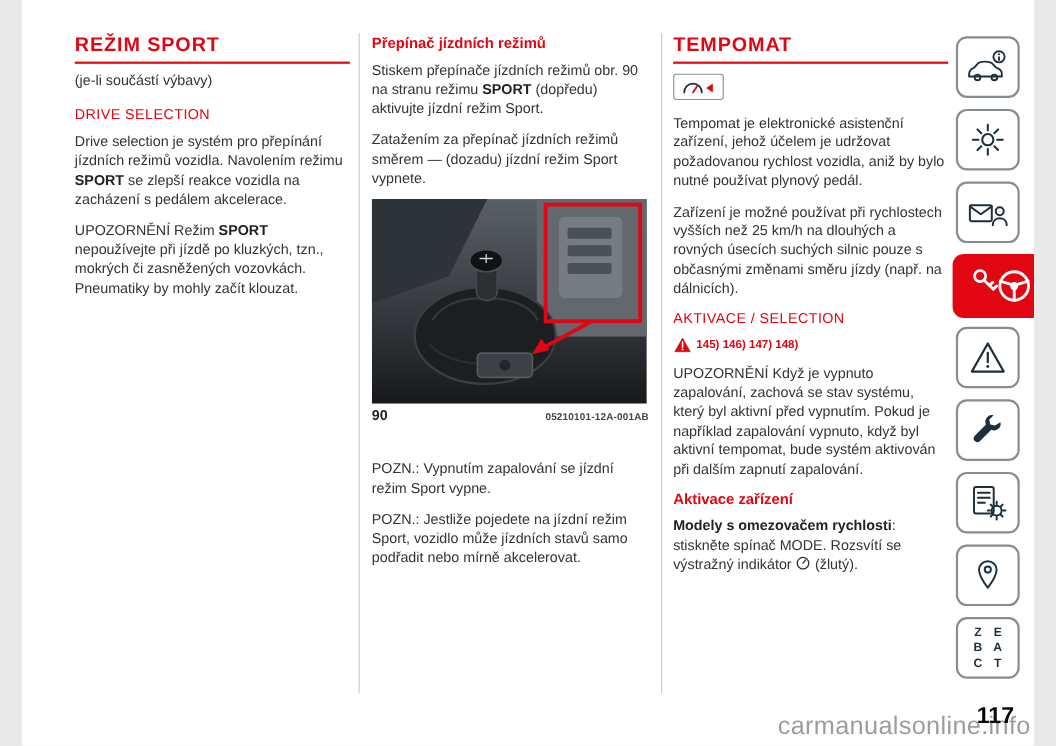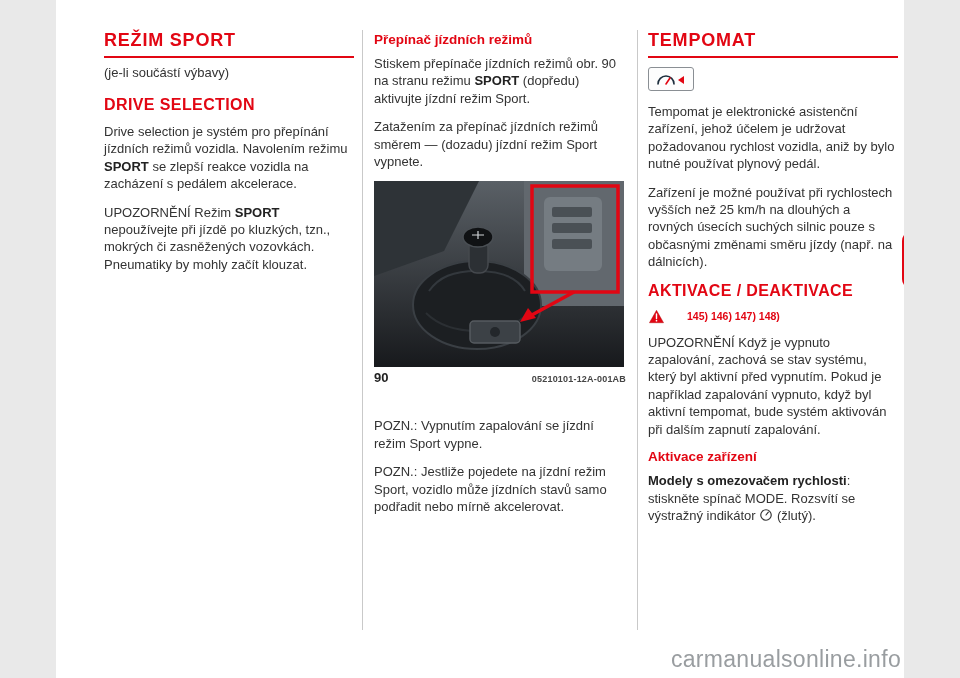--- a/index.html
+++ b/index.html
@@ -1,49 +1,49 @@
 <!DOCTYPE html>
 <html><head>
 <meta charset="utf-8">
 <style>
   * { margin:0; padding:0; box-sizing:border-box; }
   html,body { background:#e9e9e9; }
   .page {
-    position:relative; width:848px; height:678px; background:#ffffff;
+    position:relative; width:920px; height:678px; background:#ffffff;
     font-family:"Liberation Sans", sans-serif; color:#333; overflow:hidden;
     margin:0 auto;
   }
   .vline { position:absolute; top:30px; height:600px; width:1px; background:#c9c9c9; }
   .col { position:absolute; top:30px; }
   .col-left  { left:48px;  width:250px; }
   .col-mid   { left:318px; width:252px; }
   .col-right { left:592px; width:250px; }
 
   .doc-title {
     color:#e20613; font-size:18px; font-weight:bold; letter-spacing:.8px;
     padding-bottom:5px; border-bottom:2px solid #e20613; margin-bottom:7px;
   }
   .subtitle { font-size:13px; margin-bottom:16px; }
-  .h2 { color:#e20613; font-size:16px; font-weight:bold; letter-spacing:.4px; margin:4px 0 9px; }
+  .h2 { color:#e20613; font-size:13px; font-weight:normal; letter-spacing:.4px; margin:4px 0 9px; }
   .h3 { color:#e20613; font-size:13.5px; font-weight:bold; margin:2px 0 8px; }
   p.body { font-size:13px; line-height:1.34; margin-bottom:11px; }
   p.body b { color:#222; }
 
   .figure { margin-top:4px; }
   .figure svg { display:block; width:250px; height:186px; }
   .figcap { display:flex; justify-content:space-between; align-items:baseline; margin-top:3px; margin-bottom:32px; }
   .fignum { font-weight:bold; font-size:13px; color:#222; }
   .figcode { font-size:9px; font-weight:bold; color:#444; letter-spacing:.2px; }
 
   .badge {
     display:inline-flex; align-items:center; justify-content:center; gap:3px;
     width:46px; height:24px; border:1px solid #8a8f94; border-radius:3px;
     background:#fdfdfd; margin:2px 0 12px;
   }
-  .warnrow { display:flex; align-items:center; gap:22px; margin-bottom:10px; }
+  .warnrow { display:flex; align-items:center; gap:4px; margin-bottom:10px; }
   .warnrefs { color:#e20613; font-size:10.5px; font-weight:bold; }
 
   .inline-ind { display:inline-block; vertical-align:-2px; }
 
   .side-tab {
     position:absolute; left:849px; width:58px; height:56px;
     border:2px solid #868d93; border-radius:10px; background:#fff;
     display:flex; align-items:center; justify-content:center; color:#1d2e3d;
   }
   .side-tab.active {
@@ -130,21 +130,21 @@
           <path d="M4 14a8 8 0 0 1 16 0"></path>
           <path d="M12 14L16 8" stroke="#e20613"></path>
         </g>
         <path d="M24 10l6-4v8z" fill="#e20613"></path>
       </svg>
     </span>
 
     <p class="body">Tempomat je elektronické asistenční zařízení, jehož účelem je udržovat požadovanou rychlost vozidla, aniž by bylo nutné používat plynový pedál.</p>
     <p class="body">Zařízení je možné používat při rychlostech vyšších než 25 km/h na dlouhých a rovných úsecích suchých silnic pouze s občasnými změnami směru jízdy (např. na dálnicích).</p>
 
-    <div class="h2">AKTIVACE / DEAKTIVACE</div>
+    <div class="h2">AKTIVACE / SELECTION</div>
 
     <div class="warnrow">
       <svg width="17" height="15" viewBox="0 0 40 36">
         <path d="M20 3L37 33H3z" fill="#e20613" stroke="#a00" stroke-width="1"></path>
         <path d="M20 12v11" stroke="#fff" stroke-width="3.4" stroke-linecap="round"></path>
         <circle cx="20" cy="28" r="2" fill="#fff"></circle>
       </svg>
       <span class="warnrefs">145) 146) 147) 148)</span>
     </div>
 

